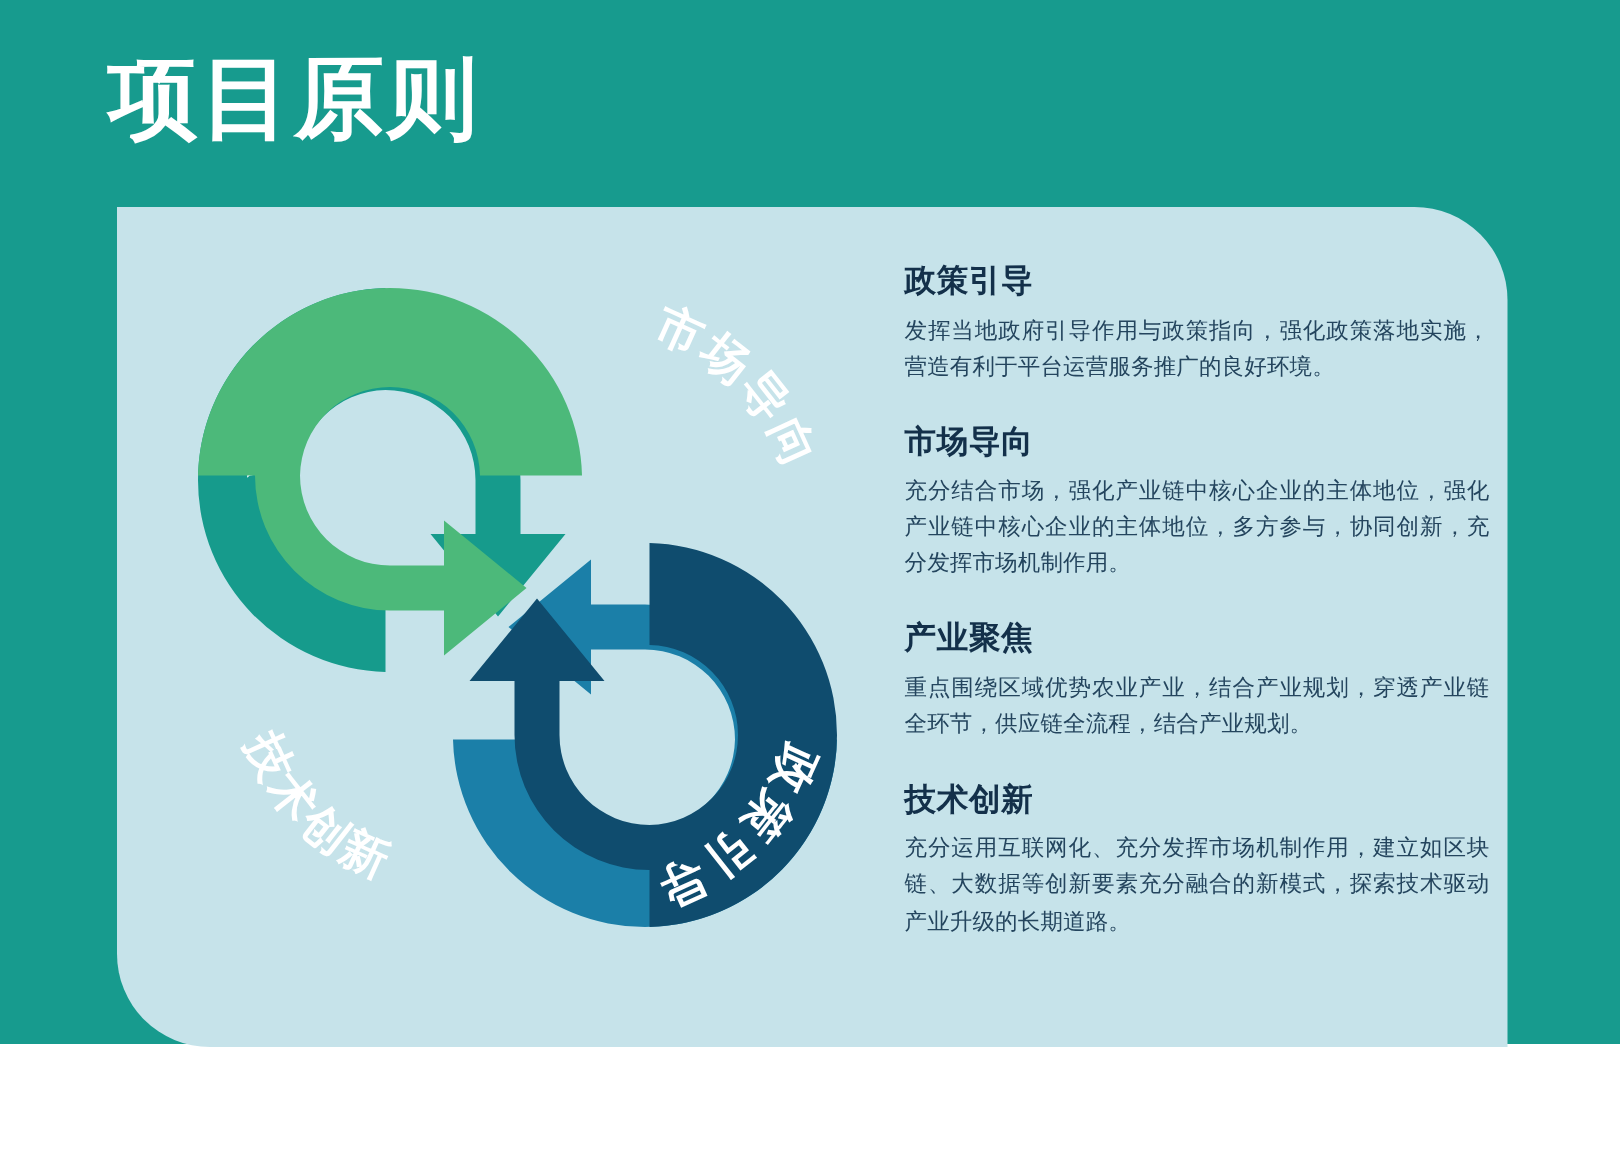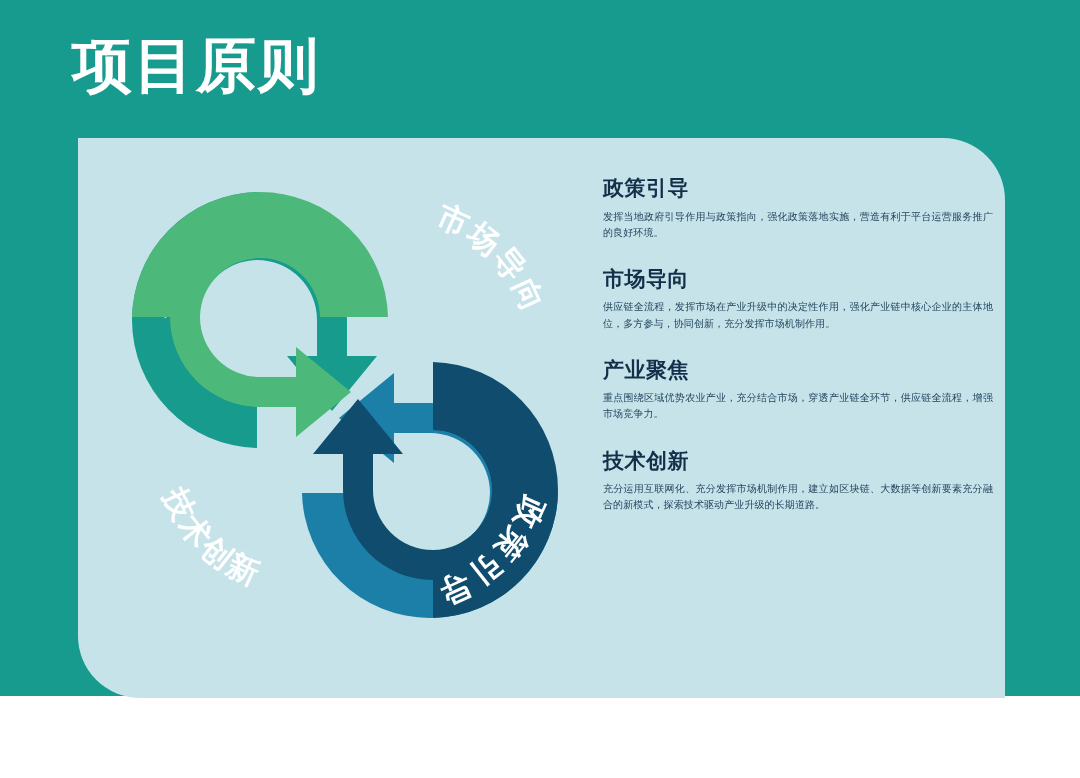--- a/index.html
+++ b/index.html
@@ -50,21 +50,21 @@
   .principle:last-child { margin-bottom:0; }
   .p-heading {
     font-size:21px;
     font-weight:bold;
     color:#13304A;
     line-height:1.5;
     margin-bottom:5px;
     letter-spacing:.5px;
   }
   .p-body {
-    font-size:10px;
+    font-size:15px;
     color:#24455E;
     line-height:1.62;
     letter-spacing:.1px;
     text-align:justify;
   }
   .arc-label {
     font-size:31px;
     font-weight:bold;
     fill:#FFFFFF;
     letter-spacing:2.5px;
@@ -178,26 +178,26 @@
 
   <div id="principles-list">
 
     <div class="principle">
       <div class="p-heading">政策引导</div>
       <div class="p-body">发挥当地政府引导作用与政策指向，强化政策落地实施，营造有利于平台运营服务推广的良好环境。</div>
     </div>
 
     <div class="principle">
       <div class="p-heading">市场导向</div>
-      <div class="p-body">供应链全流程，发挥市场在产业升级中的决定性作用，强化产业链中核心企业的主体地位，多方参与，协同创新，充分发挥市场机制作用。</div>
+      <div class="p-body">充分结合市场，强化产业链中核心企业的主体地位，强化产业链中核心企业的主体地位，多方参与，协同创新，充分发挥市场机制作用。</div>
     </div>
 
     <div class="principle">
       <div class="p-heading">产业聚焦</div>
-      <div class="p-body">重点围绕区域优势农业产业，充分结合市场，穿透产业链全环节，供应链全流程，增强市场竞争力。</div>
+      <div class="p-body">重点围绕区域优势农业产业，结合产业规划，穿透产业链全环节，供应链全流程，结合产业规划。</div>
     </div>
 
     <div class="principle">
       <div class="p-heading">技术创新</div>
       <div class="p-body">充分运用互联网化、充分发挥市场机制作用，建立如区块链、大数据等创新要素充分融合的新模式，探索技术驱动产业升级的长期道路。</div>
     </div>
 
   </div>
 </div>
 

